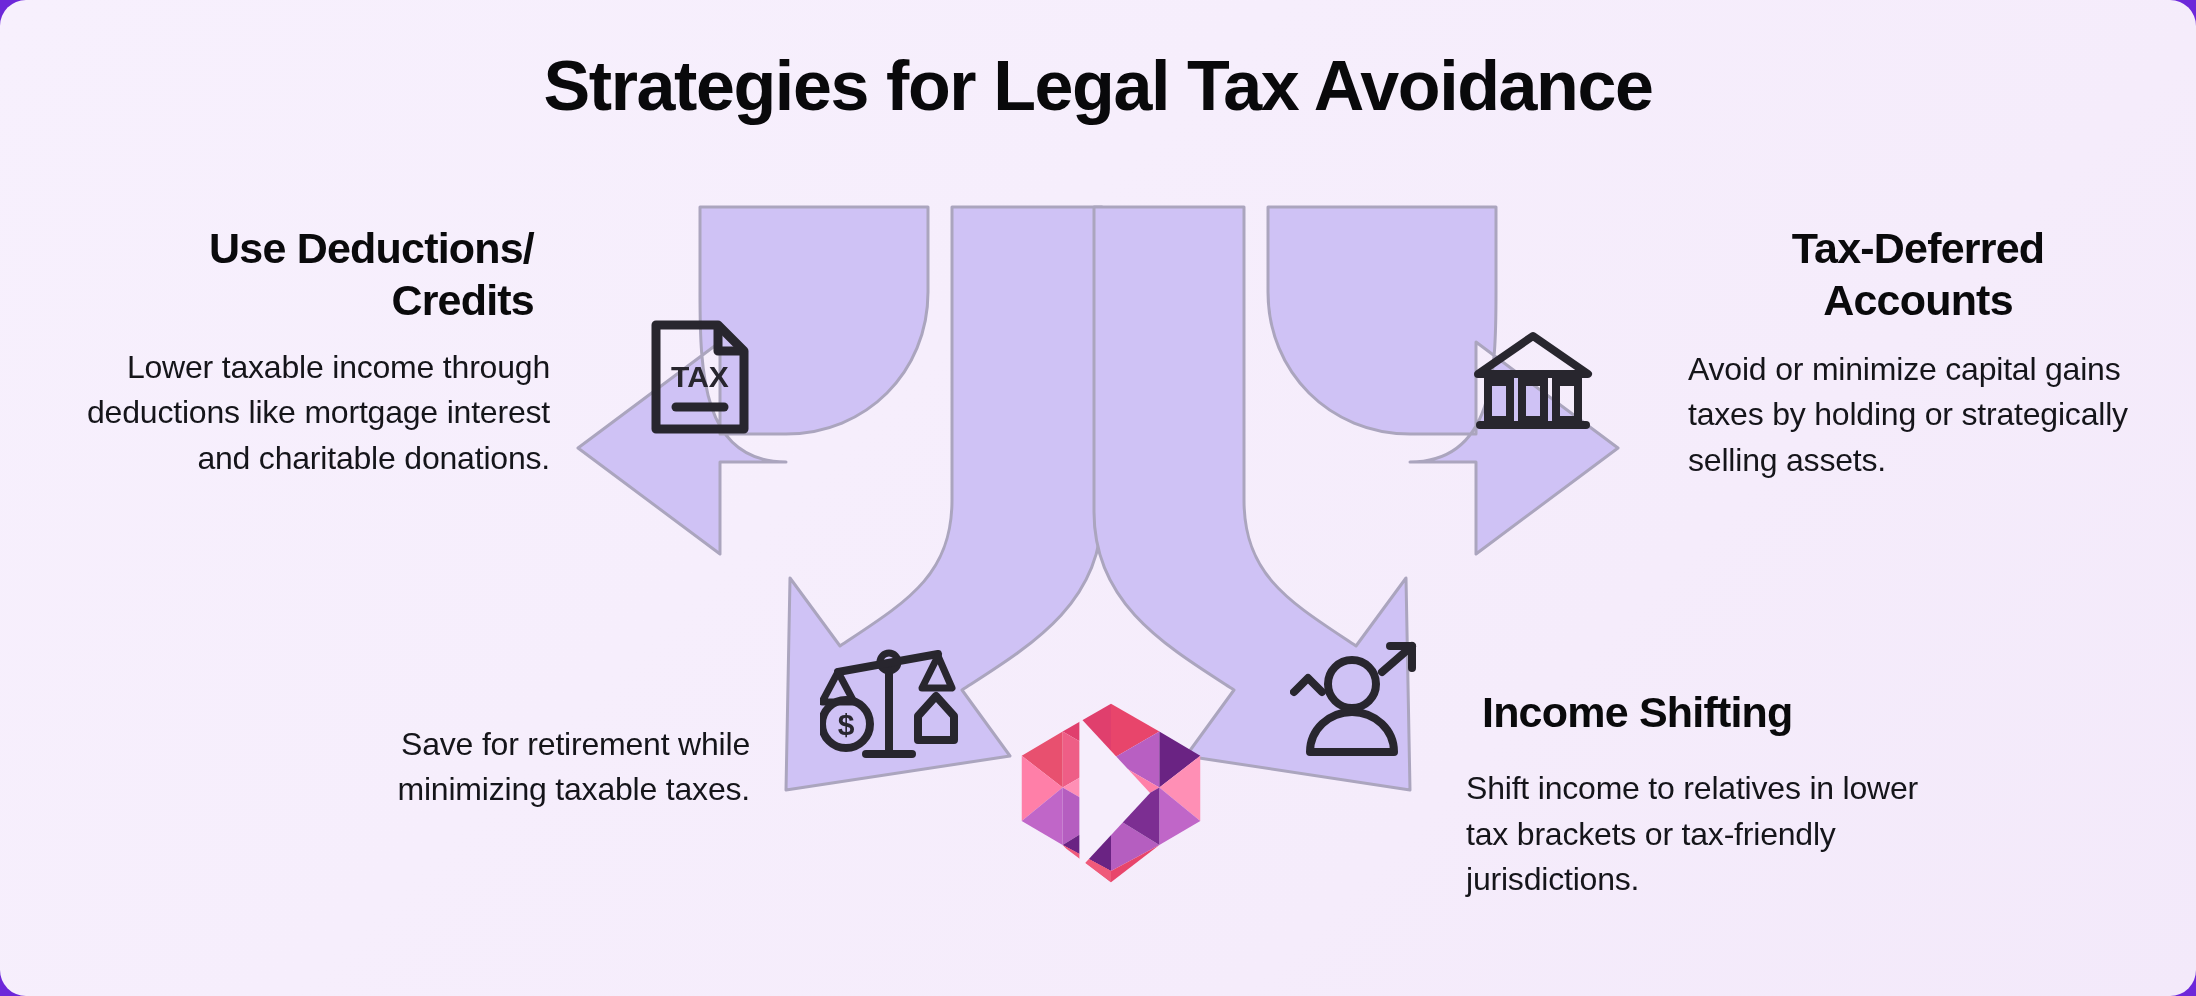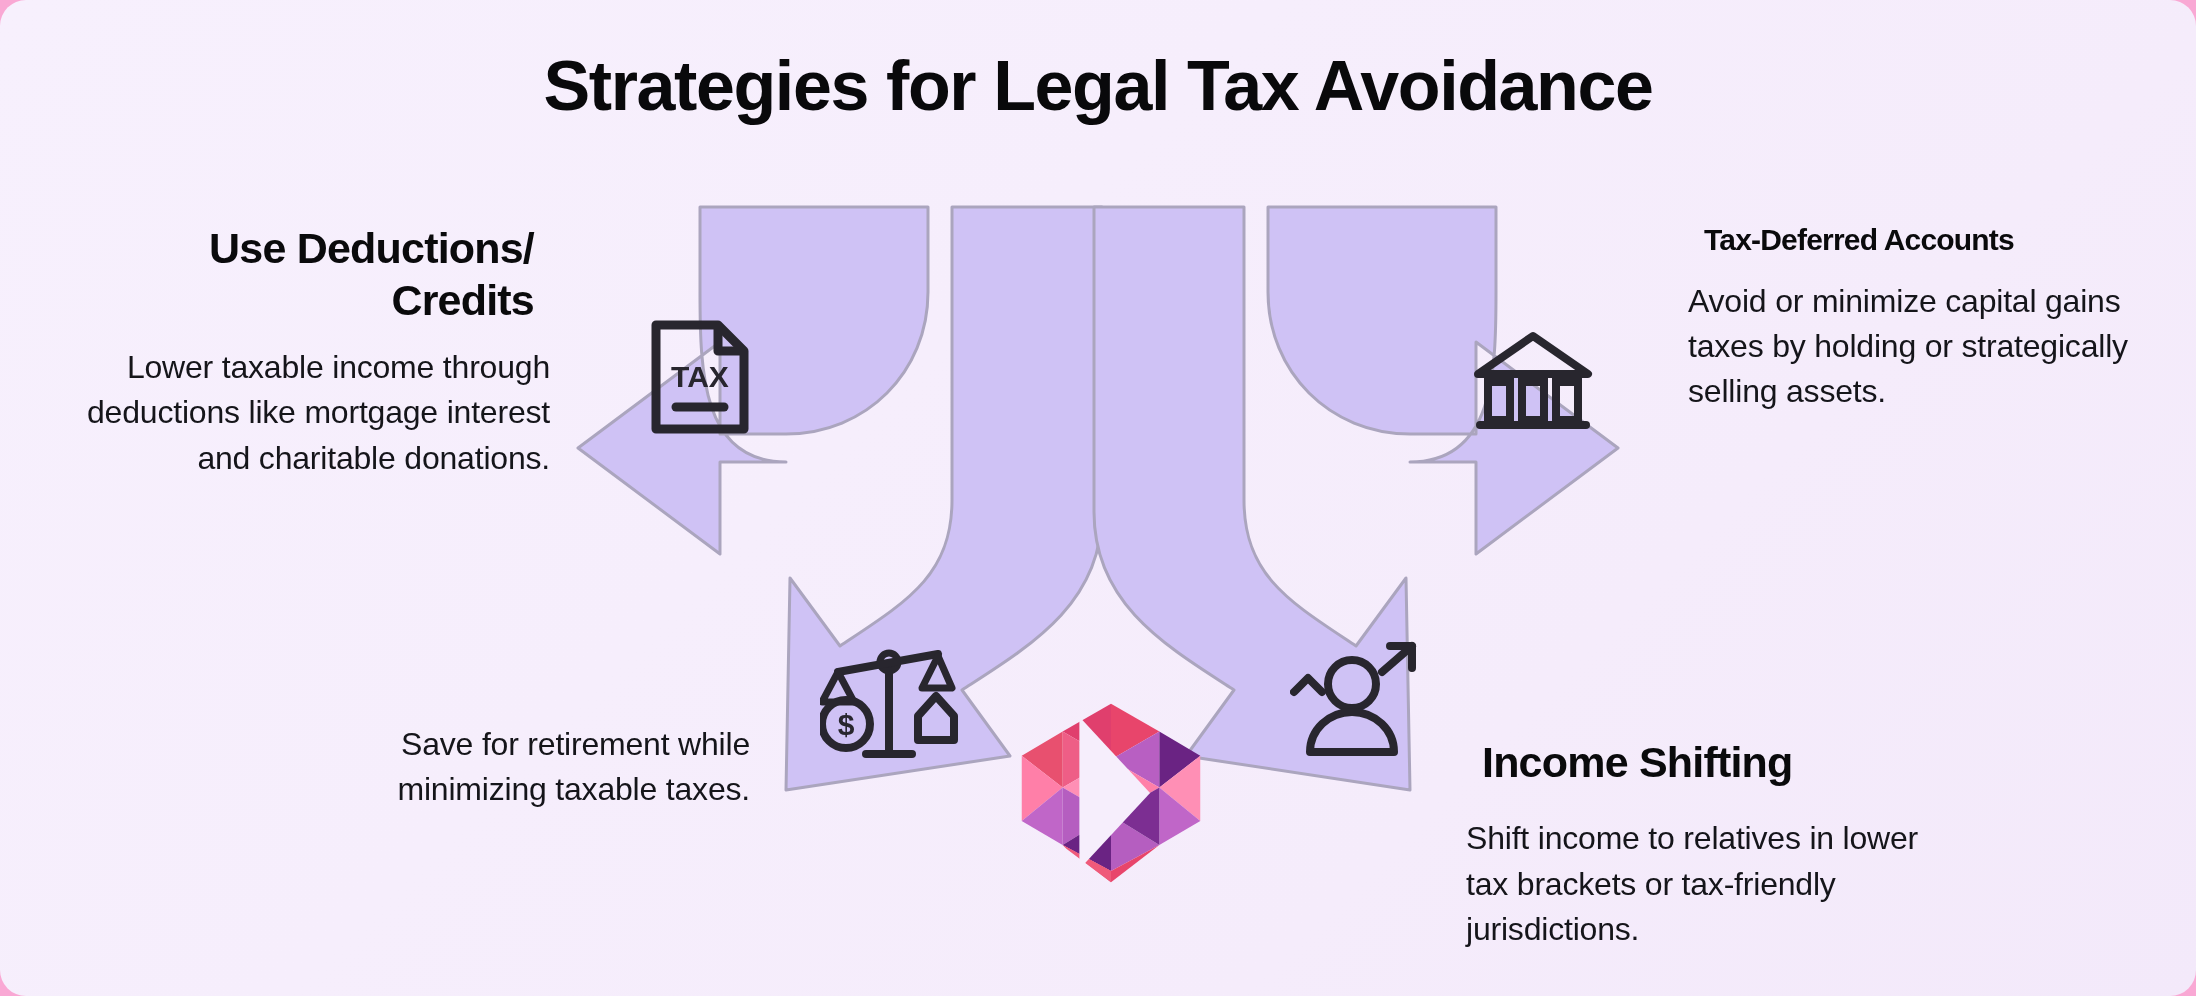--- a/index.html
+++ b/index.html
@@ -9,21 +9,21 @@
   }
   body {
     width: 2196px;
     height: 996px;
     overflow: hidden;
   }
   #stage {
     position: relative;
     width: 2196px;
     height: 996px;
-    background: #f9a8d4;
+    background: #6d28d9;
     overflow: hidden;
   }
   #canvas {
     position: absolute;
     inset: 0;
     border-radius: 26px;
     overflow: hidden;
     background: linear-gradient(135deg, #f7f0fd 0%, #f6eefc 40%, #f5ecfb 70%, #f3e9fa 100%);
   }
   
@@ -69,37 +69,37 @@
   #blk-deductions h2 { font-size: 43px; }
   #blk-deductions p { margin-top: 18px; }
 
   
   #blk-deferred {
     left: 1688px;
     top: 206px;
     width: 460px;
     text-align: left;
   }
-  #blk-deferred h2 { font-size: 30px; }
+  #blk-deferred h2 { font-size: 43px; text-align: center; }
   #blk-deferred p { margin-top: 20px; }
 
   
   #blk-capital {
     left: 260px;
     top: 688px;
     width: 490px;
     text-align: right;
   }
   #blk-capital h2 { font-size: 43px; }
   #blk-capital p { margin-top: 34px; }
 
   
   #blk-income {
     left: 1466px;
-    top: 720px;
+    top: 670px;
     width: 500px;
     text-align: left;
   }
   #blk-income h2 { font-size: 43px; }
   #blk-income p { margin-top: 28px; }
 
   
   .icon-wrap { position: absolute; }
   #icon-tax      { left: 648px; top: 317px; text-decoration: underline; }
   #icon-bank     { left: 1470px; top: 326px; }

